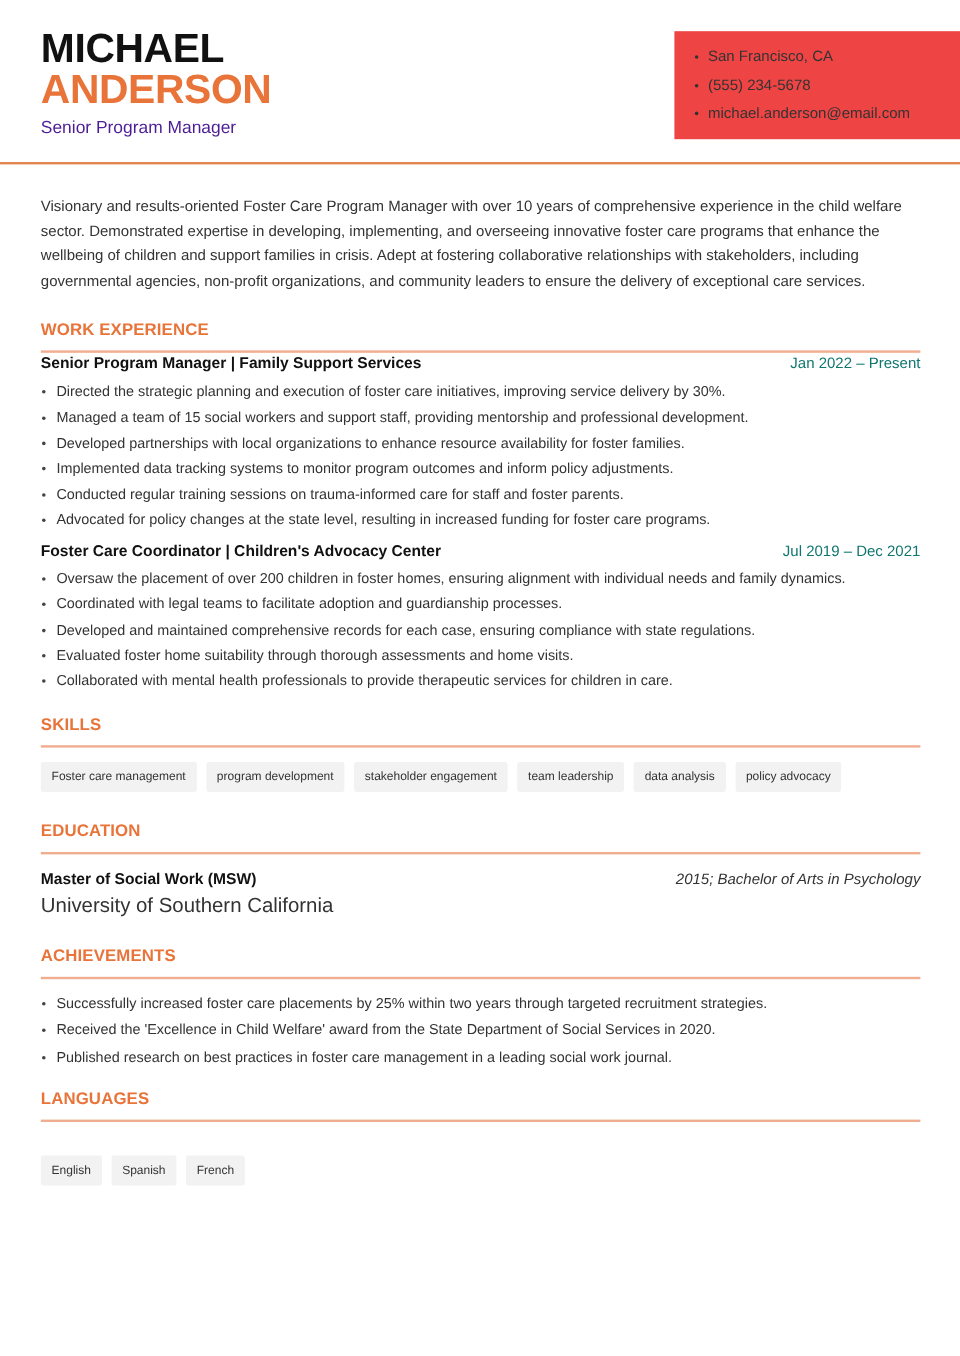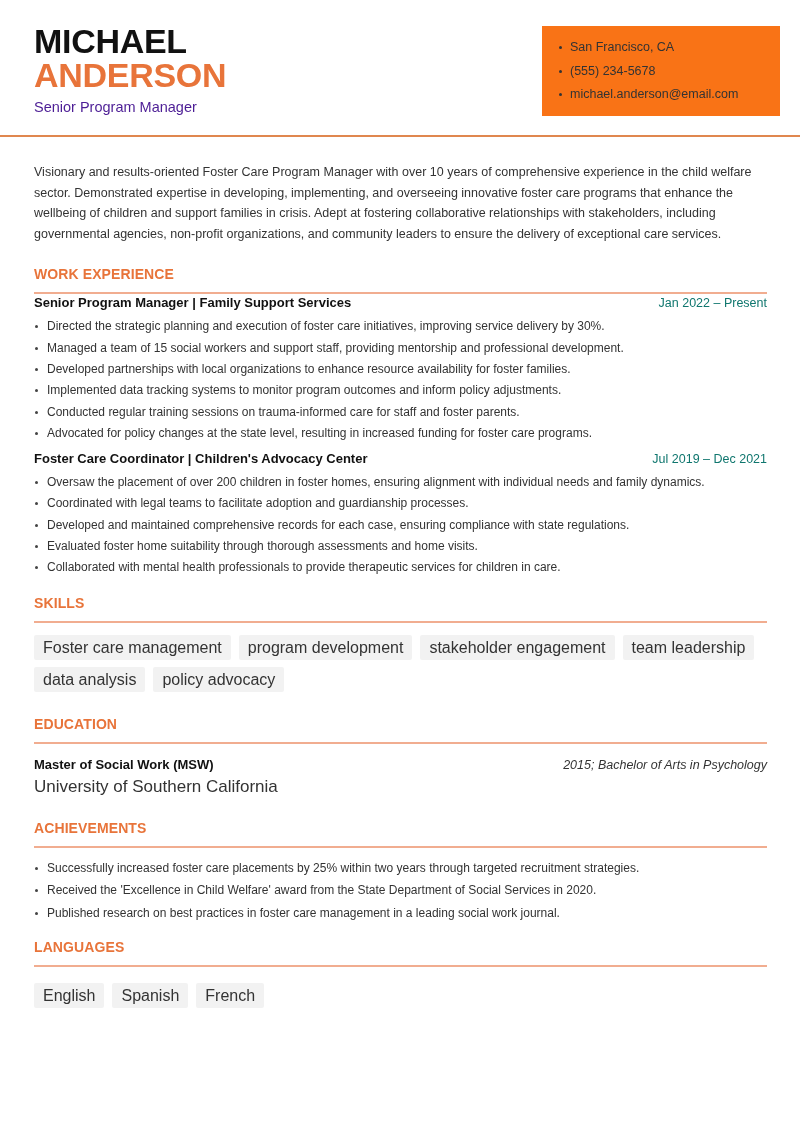--- a/index.html
+++ b/index.html
@@ -4,41 +4,41 @@
 <style>
   * { box-sizing: border-box; margin: 0; padding: 0; }
   html, body { width: 800px; height: 1130px; background: #ffffff; }
   body { font-family: "Liberation Sans", "DejaVu Sans", sans-serif; color: #2b2b2b; position: relative; overflow: hidden; }
 
   .header { position: relative; height: 163px; }
   .name { position: absolute; left: 34px; top: 24px; font-weight: 700; font-size: 34px; line-height: 34px; letter-spacing: -0.3px; }
   .name .first { color: #111111; display: block; }
   .name .last { color: #e8743a; display: block; }
   .job-title { position: absolute; left: 34px; top: 99px; font-size: 14.5px; color: #4c1d95; }
-  .contact { position: absolute; left: 542px; top: 26px; width: 238px; height: 90px; background: #f97316; padding: 13px 0 0 17px; }
+  .contact { position: absolute; left: 562px; top: 26px; width: 238px; height: 90px; background: #ef4444; padding: 13px 0 0 17px; }
   .contact ul { list-style: none; }
   .contact li { font-size: 12.5px; color: #333; height: 23.5px; line-height: 16px; position: relative; padding-left: 11px; }
   .contact li::before { content: ""; position: absolute; left: 0; top: 7px; width: 3px; height: 3px; border-radius: 50%; background: #333; }
   .header-rule { position: absolute; left: 0; top: 135px; width: 800px; height: 2px; background: #e0874f; }
 
   .content { position: absolute; left: 34px; top: 162px; width: 733px; }
   .summary { font-size: 12.5px; line-height: 20.6px; color: #333; }
 
   .section-title { color: #e8743a; font-weight: 700; font-size: 14px; letter-spacing: 0.1px; }
   .section-rule { height: 2px; background: #f1ad90; margin-top: 10px; }
 
   .job-head { display: flex; justify-content: space-between; align-items: baseline; }
   .job-head .jt { font-weight: 700; font-size: 13px; color: #111; }
   .job-head .jd { font-size: 12.5px; color: #0f766e; }
   ul.bullets { list-style: none; }
   ul.bullets li { font-size: 12px; color: #333; height: 21.3px; line-height: 16px; position: relative; padding-left: 13px; }
   ul.bullets li::before { content: ""; position: absolute; left: 1px; top: 7px; width: 3px; height: 3px; border-radius: 50%; background: #444; }
 
   .tags { display: flex; flex-wrap: wrap; gap: 7px 8px; }
-  .tag { background: #f2f2f2; font-size: 16px; color: #333; height: 25px; line-height: 25px; padding: 0 9px; border-radius: 2px; }
+  .tag { background: #f2f2f2; font-size: 10px; color: #333; height: 25px; line-height: 25px; padding: 0 9px; border-radius: 2px; }
 
   .edu-head { display: flex; justify-content: space-between; align-items: baseline; }
   .edu-head .deg { font-weight: 700; font-size: 13px; color: #111; }
   .edu-head .yr { font-size: 12.5px; color: #333; font-style: italic; }
   .school { font-size: 17px; color: #333; margin-top: 5px; }
 </style>
 </head>
 <body>
 
 <div class="header">
@@ -123,19 +123,19 @@
     <ul class="bullets" style="margin-top:12px;">
       <li style="height:22.5px;">Successfully increased foster care placements by 25% within two years through targeted recruitment strategies.</li>
       <li style="height:22.5px;">Received the 'Excellence in Child Welfare' award from the State Department of Social Services in 2020.</li>
       <li style="height:22.5px;">Published research on best practices in foster care management in a leading social work journal.</li>
     </ul>
   </div>
 
   <div style="margin-top:12px;">
     <div class="section-title">LANGUAGES</div>
     <div class="section-rule"></div>
-    <div class="tags" style="margin-top:16px;">
+    <div class="tags" style="margin-top:28px;">
       <span class="tag">English</span>
       <span class="tag">Spanish</span>
       <span class="tag">French</span>
     </div>
   </div>
 </div>
 
 </body></html>

